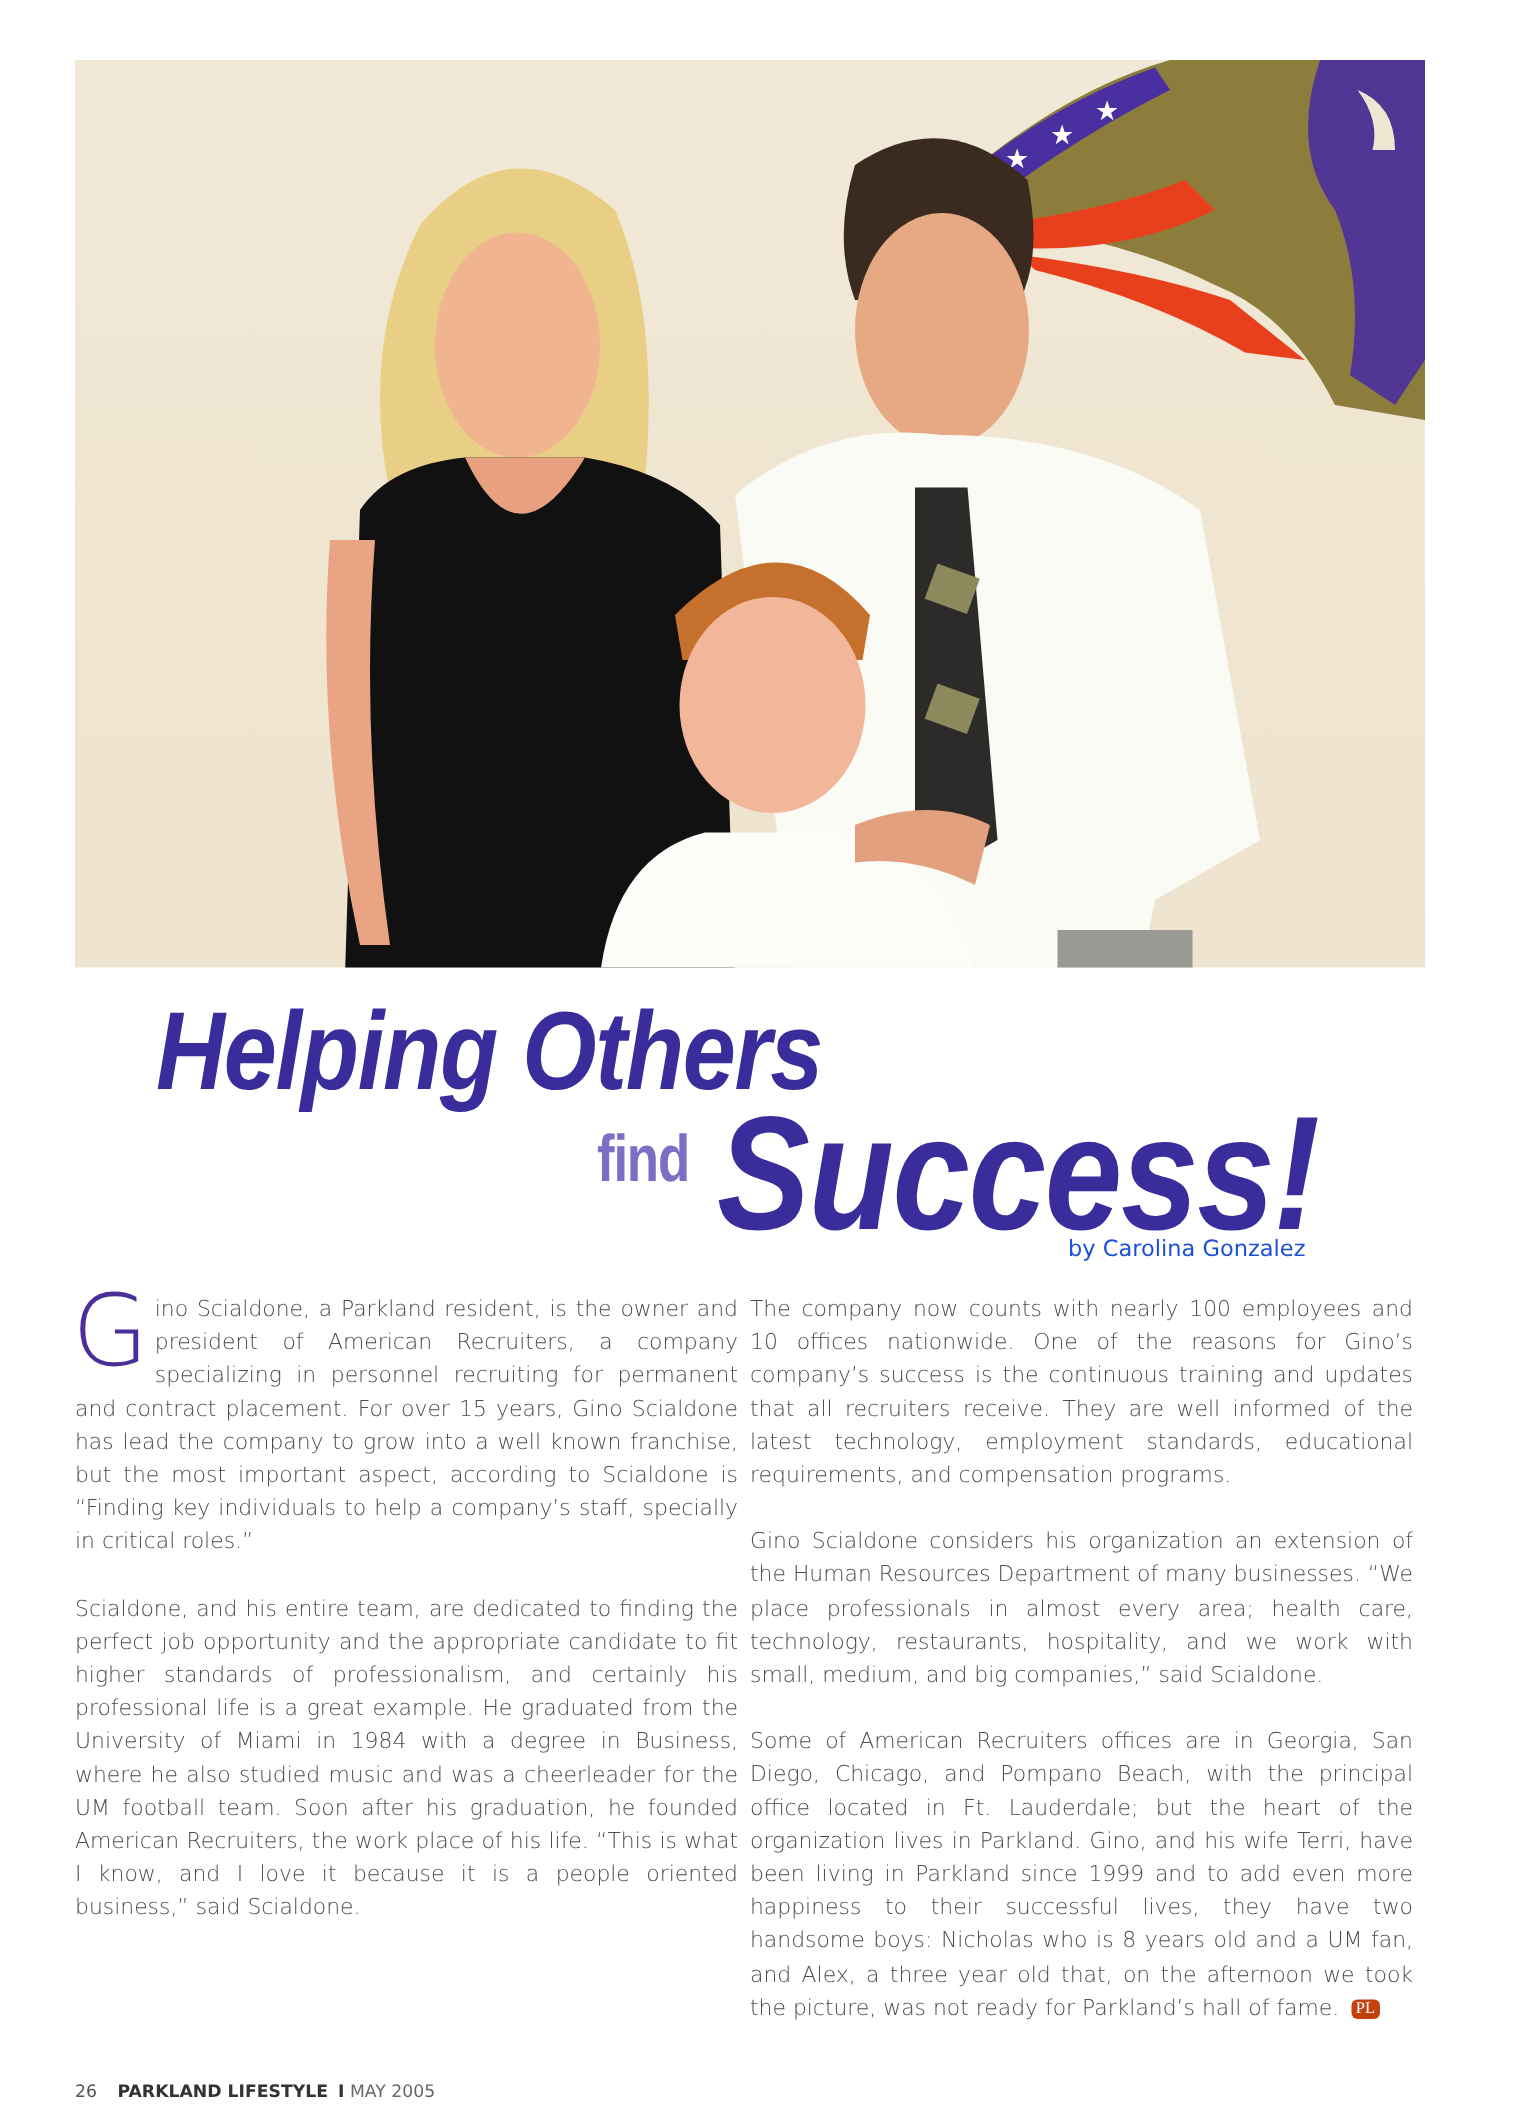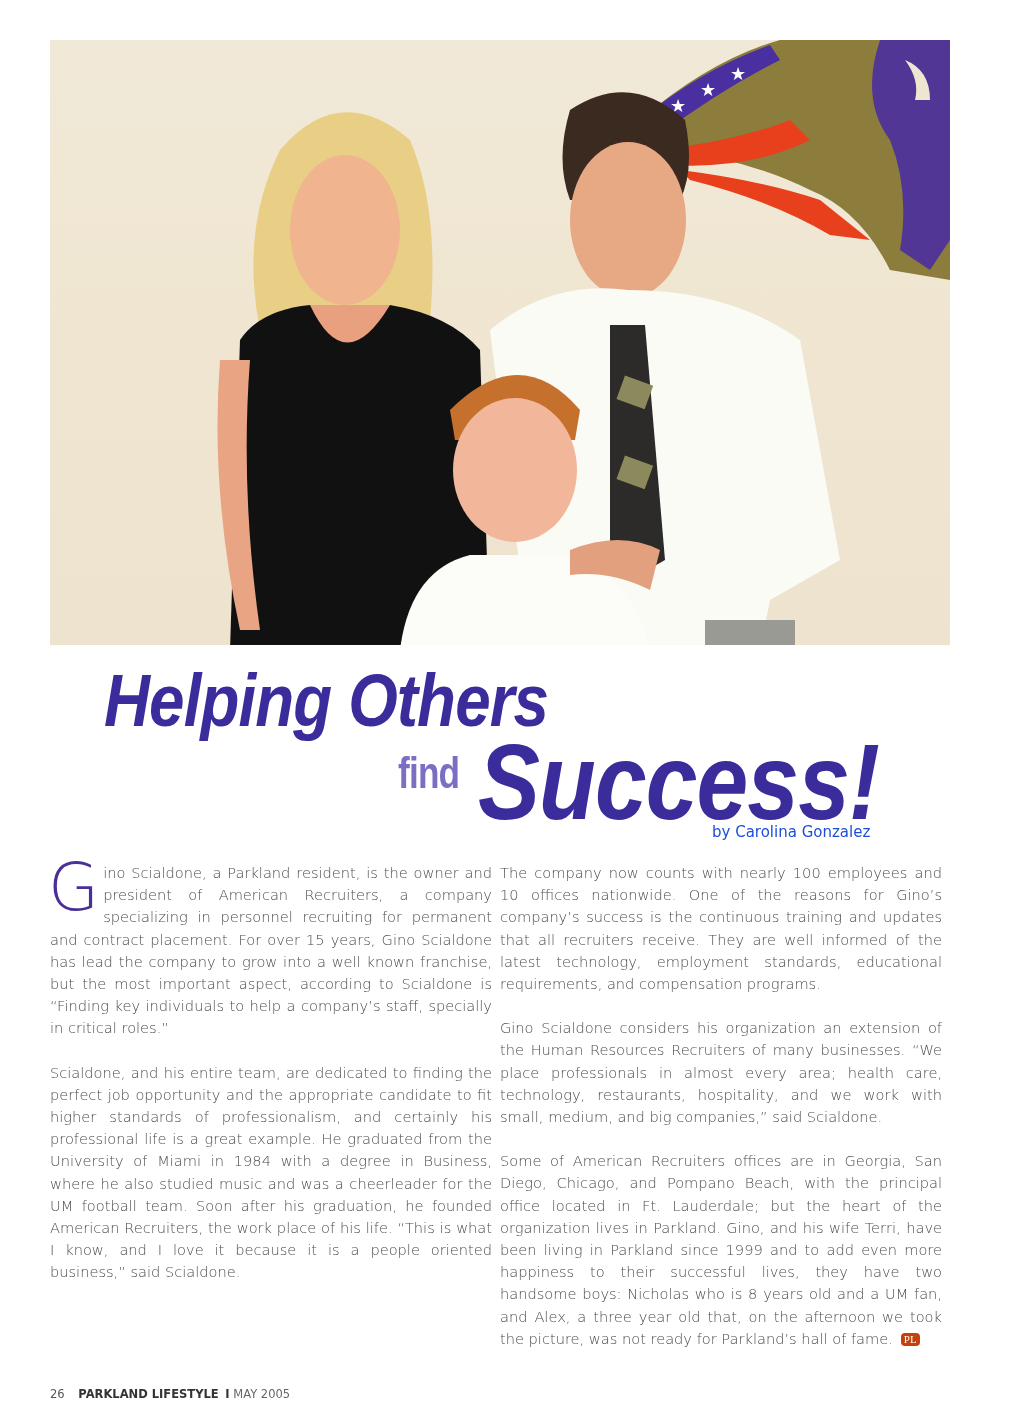--- a/index.html
+++ b/index.html
@@ -95,21 +95,21 @@
 
 <div class="col col-left">
   <p>
     <span class="dropcap">G</span><span>ino Scialdone, a Parkland resident, is the owner and president of American Recruiters, a company specializing in personnel recruiting for permanent and contract placement. For over 15 years, Gino Scialdone has lead the company to grow into a well known franchise, but the most important aspect, according to Scialdone is “Finding key individuals to help a company’s staff, specially in critical roles.”</span>
   </p>
   <p>Scialdone, and his entire team, are dedicated to finding the perfect job opportunity and the appropriate candidate to fit higher standards of professionalism, and certainly his professional life is a great example.  He graduated from the University of Miami in 1984 with a degree in Business, where he also studied music and was a cheerleader for the UM football team. Soon after his graduation, he founded American Recruiters, the work place of his life. “This is what I know, and I love it because it is a people oriented business,” said Scialdone.</p>
 </div>
 
 <div class="col col-right">
   <p>The company now counts with nearly 100 employees and 10 offices nationwide. One of the reasons for Gino’s company’s success is the continuous training and updates that all recruiters receive. They are well informed of the latest technology, employment standards, educational requirements, and compensation programs.</p>
-  <p>Gino Scialdone considers his organization an extension of the Human Resources Recruiters of many businesses. “We place professionals in almost every area; health care, technology, restaurants, hospitality, and we work with small, medium, and big companies,” said Scialdone.</p>
+  <p>Gino Scialdone considers his organization an extension of the Human Resources Department of many businesses. “We place professionals in almost every area; health care, technology, restaurants, hospitality, and we work with small, medium, and big companies,” said Scialdone.</p>
   <p>
     <span>Some of American Recruiters offices are in Georgia, San Diego, Chicago, and Pompano Beach, with the principal office located in Ft. Lauderdale; but the heart of the organization lives in Parkland. Gino, and his wife Terri, have been living in Parkland since 1999 and to add even more happiness to their successful lives, they have two handsome boys: Nicholas who is 8 years old and a UM fan, and Alex, a three year old that, on the afternoon we took the picture, was not ready for Parkland’s hall of fame.</span><span class="pl-badge">PL</span>
   </p>
 </div>
 
 <div class="footer">
   <span>26</span>
   <span class="brand">PARKLAND LIFESTYLE</span>
   <span class="brand" style="margin-left:3px">I</span>
   <span class="date">MAY 2005</span>

